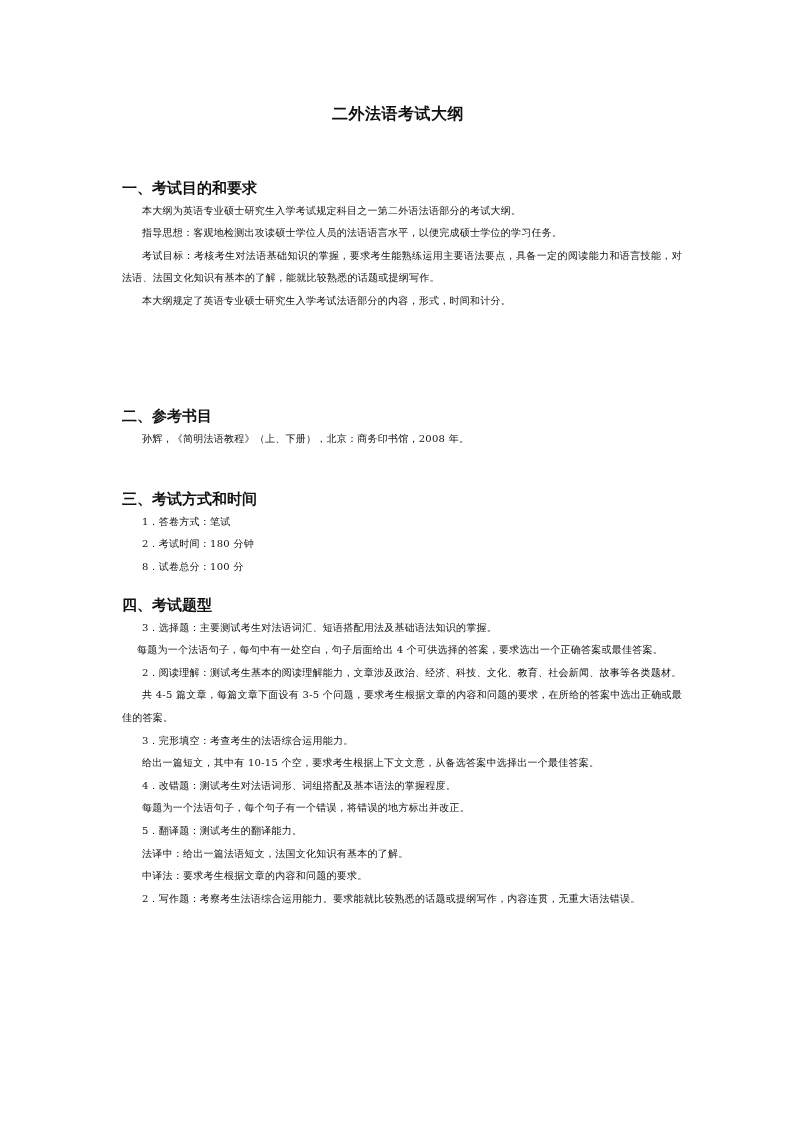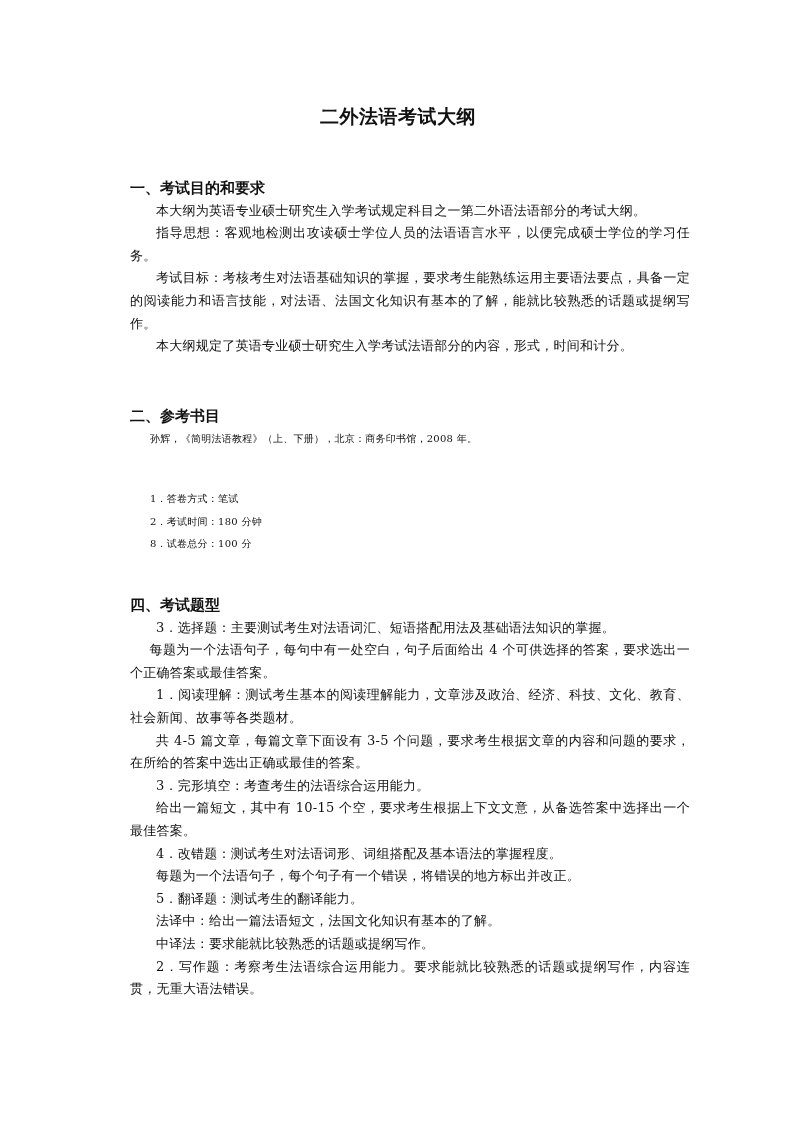--- a/index.html
+++ b/index.html
@@ -4,32 +4,32 @@
   <style>
     html, body { margin: 0; padding: 0; background: #ffffff; }
     body {
       width: 793px; height: 1122px; position: relative; overflow: hidden;
       font-family: "DejaVu Serif", "Liberation Serif", serif;
       color: #111;
     }
     .page { position: absolute; left: 118px; top: 0; width: 560px; }
     .title {
       position: absolute; left: 0; width: 560px; top: 104px;
-      text-align: center; font-size: 19px; font-weight: bold;
+      text-align: center; font-size: 16px; font-weight: bold;
       font-family: "DejaVu Sans", "Liberation Sans", sans-serif;
       letter-spacing: 0.5px;
     }
-    .section { position: absolute; left: 12px; width: 560px; }
+    .section { position: absolute; left: 4px; width: 560px; }
     .heading {
       font-size: 15px; font-weight: bold; line-height: 22.6px; height: 22.6px;
       font-family: "DejaVu Sans", "Liberation Sans", sans-serif;
       white-space: nowrap;
     }
     .para {
-      font-size: 13px; line-height: 22.6px; margin: 0;
+      font-size: 10px; line-height: 22.6px; margin: 0;
       text-indent: 2em; text-align: justify; text-align-last: left;
       letter-spacing: 0.25px;
     }
     .para.small-indent { text-indent: 1.5em; }
     .item { font-size: 10px; line-height: 22.6px; padding-left: 2em; white-space: nowrap; letter-spacing: 0.25px; }
   </style>
 </head>
 <body>
 
 <div class="page">
@@ -42,33 +42,34 @@
     <p class="para">考试目标：考核考生对法语基础知识的掌握，要求考生能熟练运用主要语法要点，具备一定的阅读能力和语言技能，对法语、法国文化知识有基本的了解，能就比较熟悉的话题或提纲写作。</p>
     <p class="para">本大纲规定了英语专业硕士研究生入学考试法语部分的内容，形式，时间和计分。</p>
   </div>
 
   <div class="section" style="top:405px;">
     <div class="heading">二、参考书目</div>
     <div class="item">孙辉，《简明法语教程》（上、下册），北京：商务印书馆，2008 年。</div>
   </div>
 
   <div class="section" style="top:488px;">
+    <div class="heading">三、考试方式和时间</div>
     <div class="item">1．答卷方式：笔试</div>
     <div class="item">2．考试时间：180 分钟</div>
     <div class="item">8．试卷总分：100 分</div>
   </div>
 
   <div class="section" style="top:594px;">
     <div class="heading">四、考试题型</div>
     <p class="para">3．选择题：主要测试考生对法语词汇、短语搭配用法及基础语法知识的掌握。</p>
     <p class="para small-indent">每题为一个法语句子，每句中有一处空白，句子后面给出 4 个可供选择的答案，要求选出一个正确答案或最佳答案。</p>
-    <p class="para">1．阅读理解：测试考生基本的阅读理解能力，文章涉及政治、经济、科技、文化、教育、社会新闻、故事等各类题材。</p>
+    <p class="para">2．阅读理解：测试考生基本的阅读理解能力，文章涉及政治、经济、科技、文化、教育、社会新闻、故事等各类题材。</p>
     <p class="para">共 4-5 篇文章，每篇文章下面设有 3-5 个问题，要求考生根据文章的内容和问题的要求，在所给的答案中选出正确或最佳的答案。</p>
     <p class="para">3．完形填空：考查考生的法语综合运用能力。</p>
     <p class="para">给出一篇短文，其中有 10-15 个空，要求考生根据上下文文意，从备选答案中选择出一个最佳答案。</p>
     <p class="para">4．改错题：测试考生对法语词形、词组搭配及基本语法的掌握程度。</p>
     <p class="para">每题为一个法语句子，每个句子有一个错误，将错误的地方标出并改正。</p>
     <p class="para">5．翻译题：测试考生的翻译能力。</p>
     <p class="para">法译中：给出一篇法语短文，法国文化知识有基本的了解。</p>
-    <p class="para">中译法：要求能就比较熟悉的话题或提纲写作。</p>
+    <p class="para">中译法：要求考生根据文章的内容和问题的要求。</p>
     <p class="para">2．写作题：考察考生法语综合运用能力。要求能就比较熟悉的话题或提纲写作，内容连贯，无重大语法错误。</p>
   </div>
 </div>
 
 </body></html>

